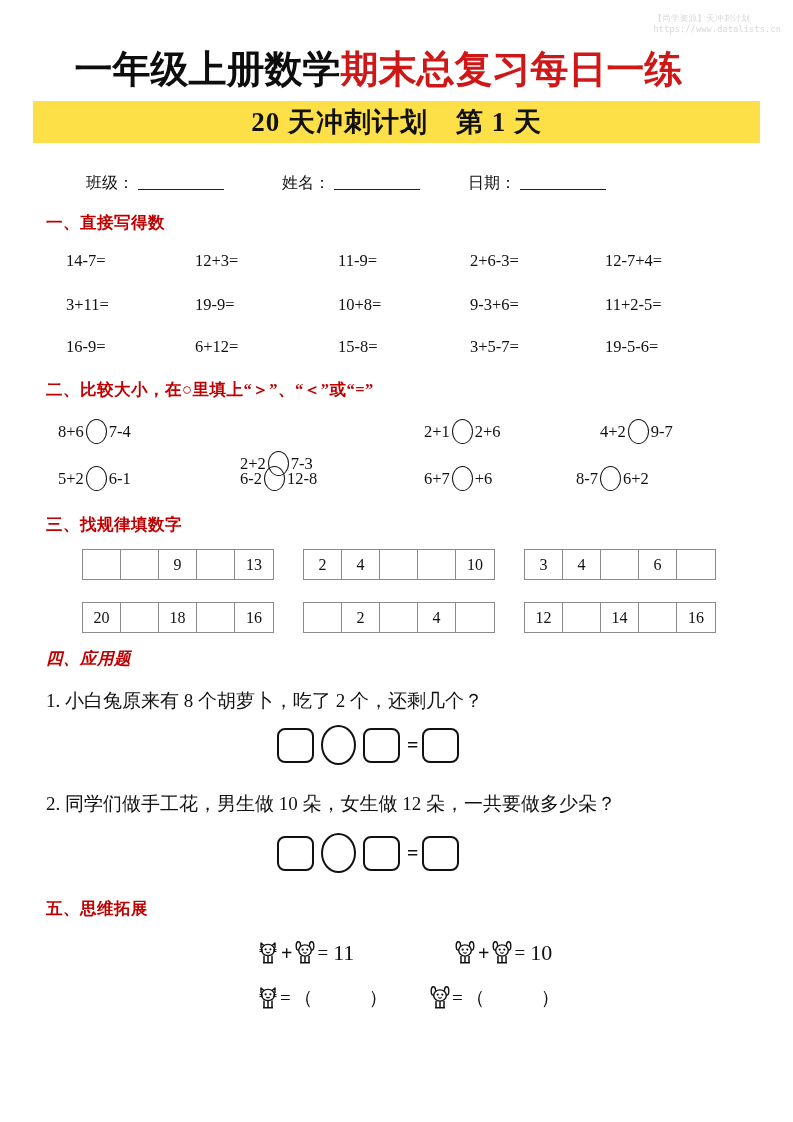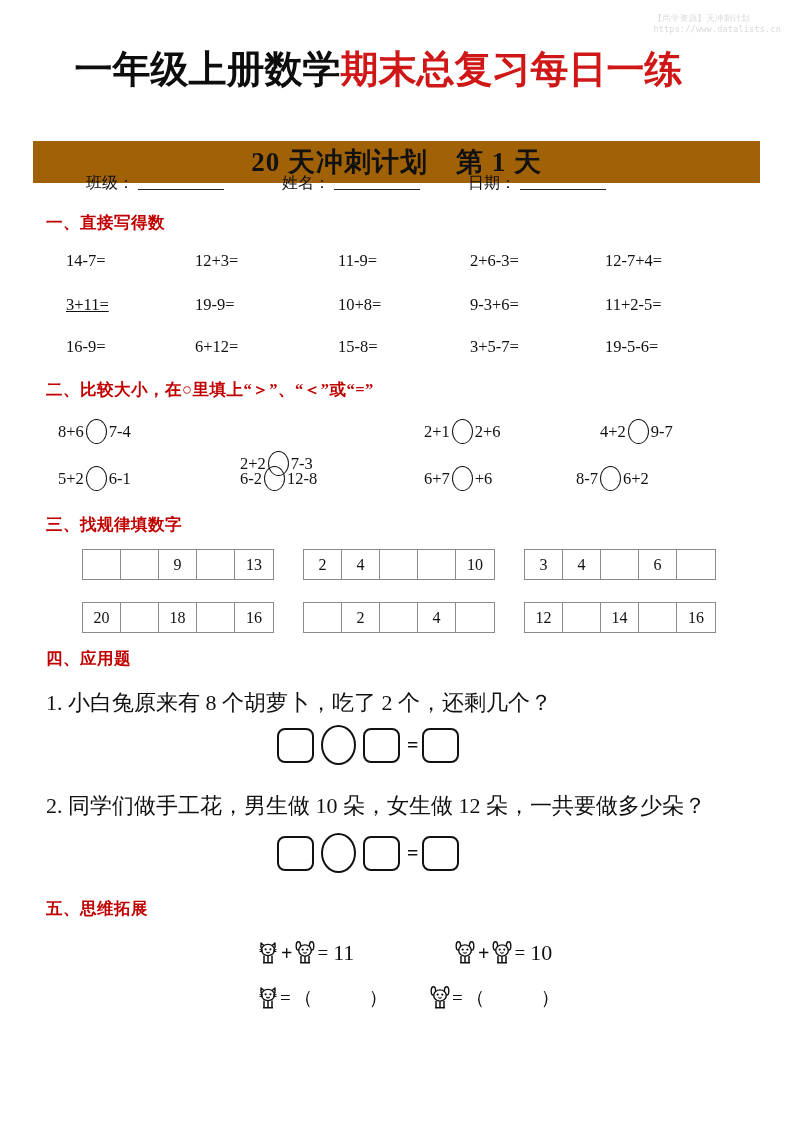--- a/index.html
+++ b/index.html
@@ -47,22 +47,21 @@
   }
   .title-black { color: #0d0d0d; }
   .title-red { color: #d01717; }
 
   .banner {
     position: absolute;
     top: 101px;
     left: 33px;
     width: 727px;
     height: 42px;
-    background: #a16207;
-    margin-top: 40px;
+    background: #fde047;
   }
   .banner-text {
     position: absolute;
     top: 0;
     left: 0;
     width: 727px;
     height: 42px;
     line-height: 42px;
     text-align: center;
     font-size: 27px;
@@ -184,21 +183,21 @@
   .eq-sign {
     font-size: 20px;
     font-weight: 700;
     color: #111;
     margin-right: 4px;
     line-height: 1;
   }
   .prob-text {
     position: absolute;
     left: 46px;
-    font-size: 22px;
+    font-size: 19px;
     color: #111;
     white-space: nowrap;
   }
 
   
   .puz-row {
     position: absolute;
     display: flex;
     align-items: center;
     font-size: 19px;
@@ -250,21 +249,21 @@
   </div>
 </div>
 
 <div class="sec-head" style="top:212px;">一、直接写得数</div>
 <div class="calc-grid" id="calc-grid">
     <div class="calc-cell" style="left: 66px; top: 251px;">14-7=</div>
     <div class="calc-cell" style="left: 195px; top: 251px;">12+3=</div>
     <div class="calc-cell" style="left: 338px; top: 251px;">11-9=</div>
     <div class="calc-cell" style="left: 470px; top: 251px;">2+6-3=</div>
     <div class="calc-cell" style="left: 605px; top: 251px;">12-7+4=</div>
-    <div class="calc-cell" style="left: 66px; top: 295px; text-decoration: underline;">3+11=</div>
+    <div class="calc-cell" style="left: 66px; top: 295px;">3+11=</div>
     <div class="calc-cell" style="left: 195px; top: 295px;">19-9=</div>
     <div class="calc-cell" style="left: 338px; top: 295px;">10+8=</div>
     <div class="calc-cell" style="left: 470px; top: 295px;">9-3+6=</div>
     <div class="calc-cell" style="left: 605px; top: 295px;">11+2-5=</div>
     <div class="calc-cell" style="left: 66px; top: 337px;">16-9=</div>
     <div class="calc-cell" style="left: 195px; top: 337px;">6+12=</div>
     <div class="calc-cell" style="left: 338px; top: 337px;">15-8=</div>
     <div class="calc-cell" style="left: 470px; top: 337px;">3+5-7=</div>
     <div class="calc-cell" style="left: 605px; top: 337px;">19-5-6=</div>
   </div>
@@ -352,21 +351,21 @@
     </div>
     <div class="strip" style="left: 524px; top: 602px;">
       <div class="strip-cell">12</div>
       <div class="strip-cell"></div>
       <div class="strip-cell">14</div>
       <div class="strip-cell"></div>
       <div class="strip-cell">16</div>
     </div>
   </div>
 
-<div class="sec-head" style="top:648px;">四、应用题</div>
+<div class="sec-head" style="top:648px;font-style:italic;">四、应用题</div>
 
 <div class="prob-text" style="top:688px;">1. 小白兔原来有 8 个胡萝卜，吃了 2 个，还剩几个？</div>
 <div class="shape-row" style="top:725px; left:277px;">
   <span class="sq-box"></span>
   <span class="ov-box"></span>
   <span class="sq-box"></span>
   <span class="eq-sign">=</span>
   <span class="sq-box"></span>
 </div>
 

